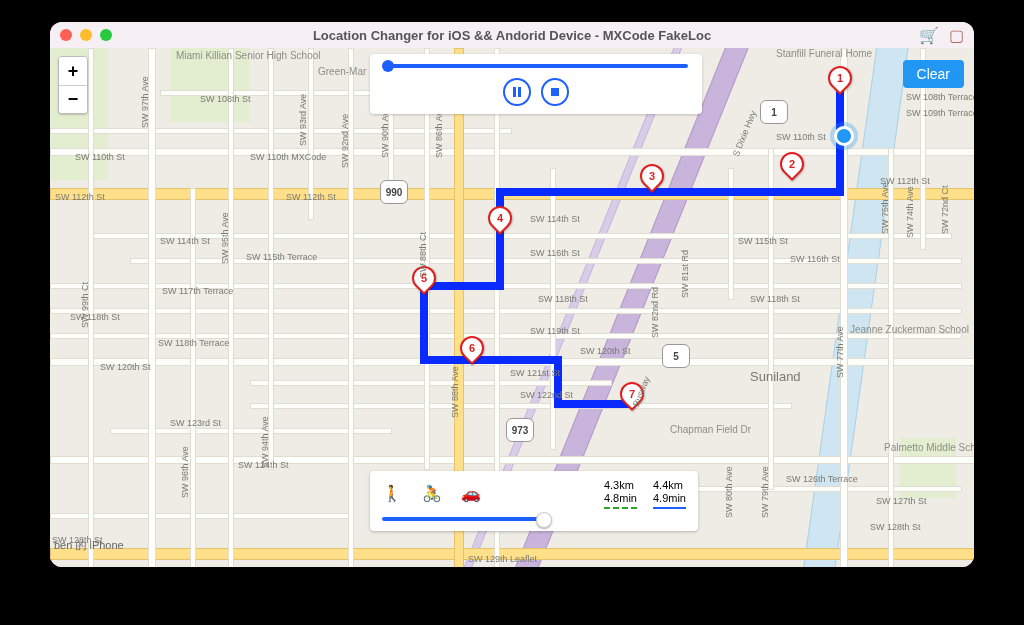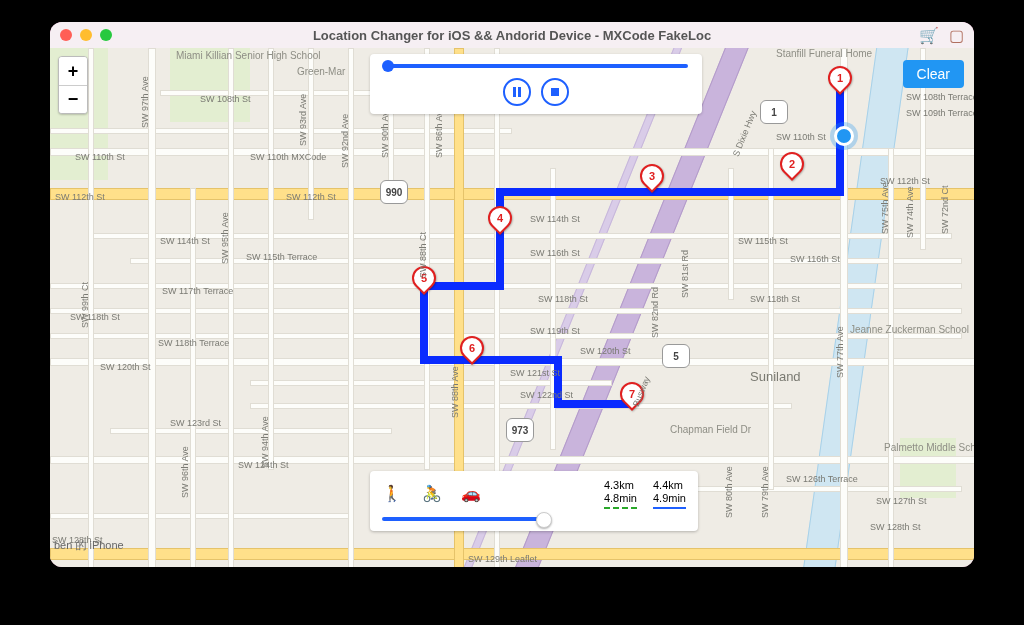--- a/index.html
+++ b/index.html
@@ -516,21 +516,21 @@
     <div class="street-label vert" style="left:640px;top:240px">SW 81st Rd</div>
     <div class="street-label vert" style="left:684px;top:460px">SW 80th Ave</div>
     <div class="street-label vert" style="left:720px;top:460px">SW 79th Ave</div>
     <div class="street-label vert" style="left:795px;top:320px">SW 77th Ave</div>
     <div class="street-label vert" style="left:840px;top:176px">SW 75th Ave</div>
     <div class="street-label vert" style="left:865px;top:180px">SW 74th Ave</div>
     <div class="street-label vert" style="left:900px;top:176px">SW 72nd Ct</div>
     <div class="street-label" style="left:690px;top:100px;transform:rotate(-68deg);transform-origin:left bottom">S Dixie Hwy</div>
     <div class="street-label" style="left:590px;top:350px;transform:rotate(-68deg);transform-origin:left bottom">Busway</div>
 
-    <div class="place-label" style="left:247px;top:18px">Green-Mar</div>
+    <div class="place-label" style="left:268px;top:18px">Green-Mar</div>
     <div class="place-label" style="left:126px;top:2px; width:60px">Miami Killian Senior High School</div>
     <div class="place-label" style="right:30px;top:394px; width:60px">Palmetto Middle School</div>
     <div class="place-label" style="left:800px;top:276px; width:70px">Jeanne Zuckerman School</div>
     <div class="place-label" style="left:726px;top:0px">Stanfill Funeral Home</div>
     <div class="place-label" style="left:700px;top:322px;font-size:13px;color:#7a7a72">Suniland</div>
     <div class="place-label" style="left:620px;top:376px">Chapman Field Dr</div>
 
     <div class="zoom">
       <button>+</button>
       <button>−</button>

